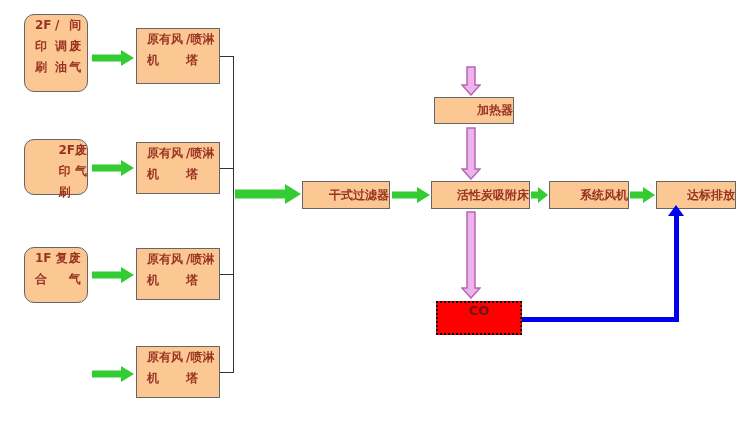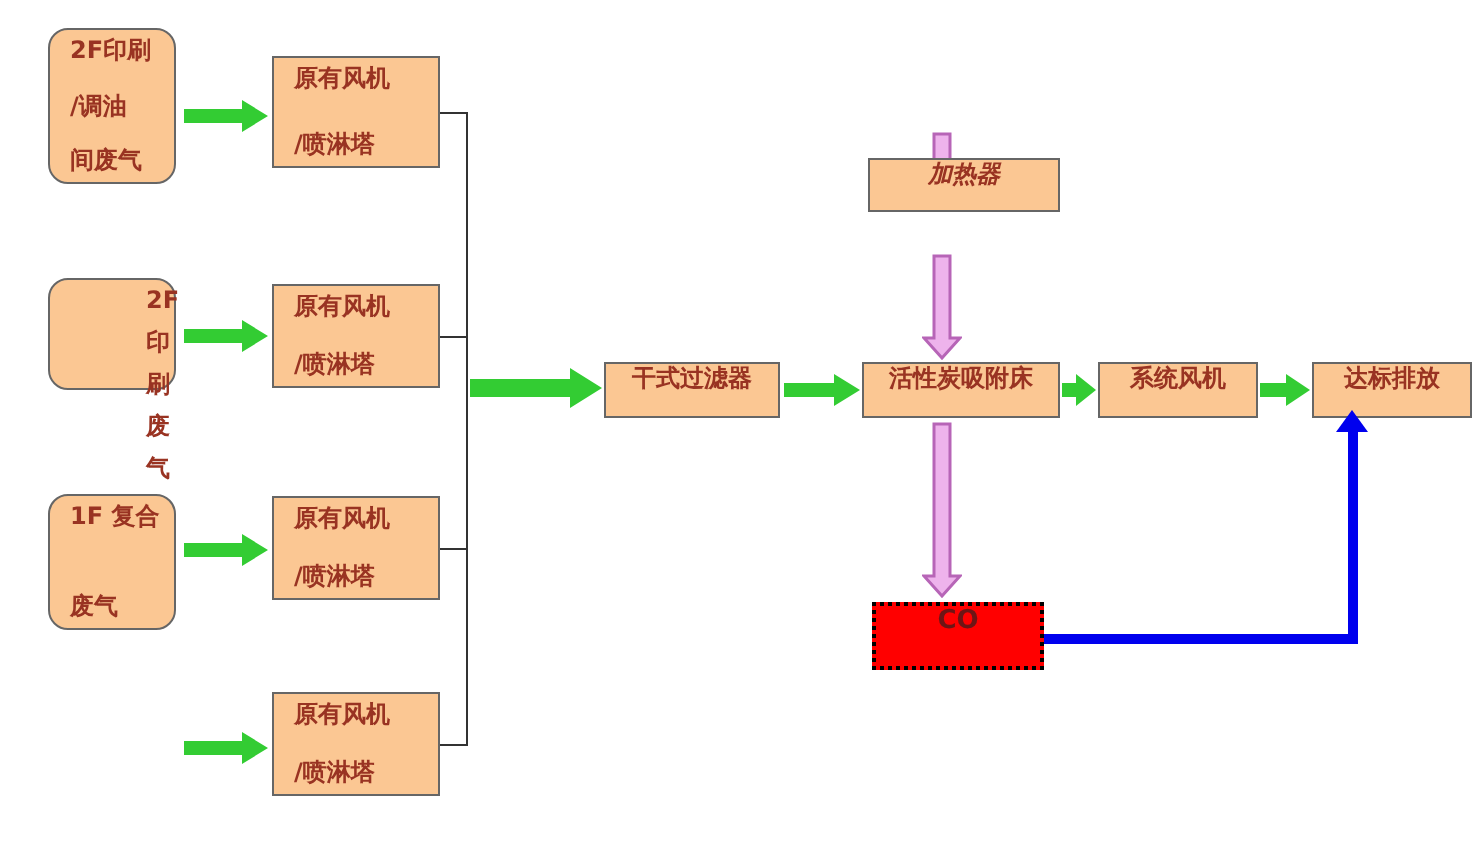--- a/index.html
+++ b/index.html
@@ -27,22 +27,22 @@
     overflow: hidden;
   }
   .box {
     position: absolute;
     background: var(--box-fill);
     border: 1px solid var(--box-border);
     color: var(--box-text);
     font-size: 12px;
     font-weight: bold;
     display: flex;
-    flex-direction: column;
-    justify-content: space-between;
+    flex-direction: row;
+    justify-content: flex-end;
   }
   .box.rounded { border-radius: 10px; }
   .box.leftalign { align-items: flex-start; padding-left: 10px; line-height: 1.75; }
   .box.centeralign { align-items: center; text-align: center; line-height: 1.2; }
   .arrow { position: absolute; display: block; }
   .cline { position: absolute; background: var(--connector-line); }
   .blue-seg { position: absolute; background: var(--blue-line); }
   .blue-arrowhead {
     position: absolute;
     width: 0; height: 0;
@@ -71,21 +71,21 @@
     <span>2F印刷</span>
     <span>/调油</span>
     <span>间废气</span>
   </div>
 
   <div class="box rounded leftalign" style="left:24px; top:139px; width:64px; height:56px;padding-left:48px;">
     <span>2F 印刷</span>
     <span>废气</span>
   </div>
 
-  <div class="box rounded leftalign" style="left:24px; top:247px; width:64px; height:68px;">
+  <div class="box rounded leftalign" style="left:24px; top:247px; width:64px; height:56px;">
     <span>1F 复合</span>
     <span>废气</span>
   </div>
 
 
   <svg class="arrow" style="left:92px; top:50px;" width="42" height="16">
     <polygon points="0,4.5 29,4.5 29,0 42,8 29,16 29,11.5 0,11.5" style="fill:var(--green-arrow);"></polygon>
   </svg>
   <svg class="arrow" style="left:92px; top:160px;" width="42" height="16">
     <polygon points="0,4.5 29,4.5 29,0 42,8 29,16 29,11.5 0,11.5" style="fill:var(--green-arrow);"></polygon>
@@ -150,21 +150,21 @@
 
   <div class="box centeralign" style="left:656px; top:181px; width:80px; height:28px;">
     <span>达标排放</span>
   </div>
 
 
   <svg class="arrow" style="left:461px; top:66px;" width="20" height="30">
     <polygon points="6,1 14,1 14,19 19,19 10,29 1,19 6,19" style="fill:var(--pink-arrow-fill); stroke:var(--pink-arrow-stroke); stroke-width:1.5;"></polygon>
   </svg>
 
-  <div class="box centeralign" style="left:434px; top:79px; width:96px; height:27px;font-style:italic;">
+  <div class="box centeralign" style="left:434px; top:97px; width:80px; height:27px;">
     <span>加热器</span>
   </div>
 
   <svg class="arrow" style="left:461px; top:127px;" width="20" height="53">
     <polygon points="6,1 14,1 14,42 19,42 10,52 1,42 6,42" style="fill:var(--pink-arrow-fill); stroke:var(--pink-arrow-stroke); stroke-width:1.5;"></polygon>
   </svg>
 
   <svg class="arrow" style="left:461px; top:211px;" width="20" height="88">
     <polygon points="6,1 14,1 14,77 19,77 10,87 1,77 6,77" style="fill:var(--pink-arrow-fill); stroke:var(--pink-arrow-stroke); stroke-width:1.5;"></polygon>
   </svg>

